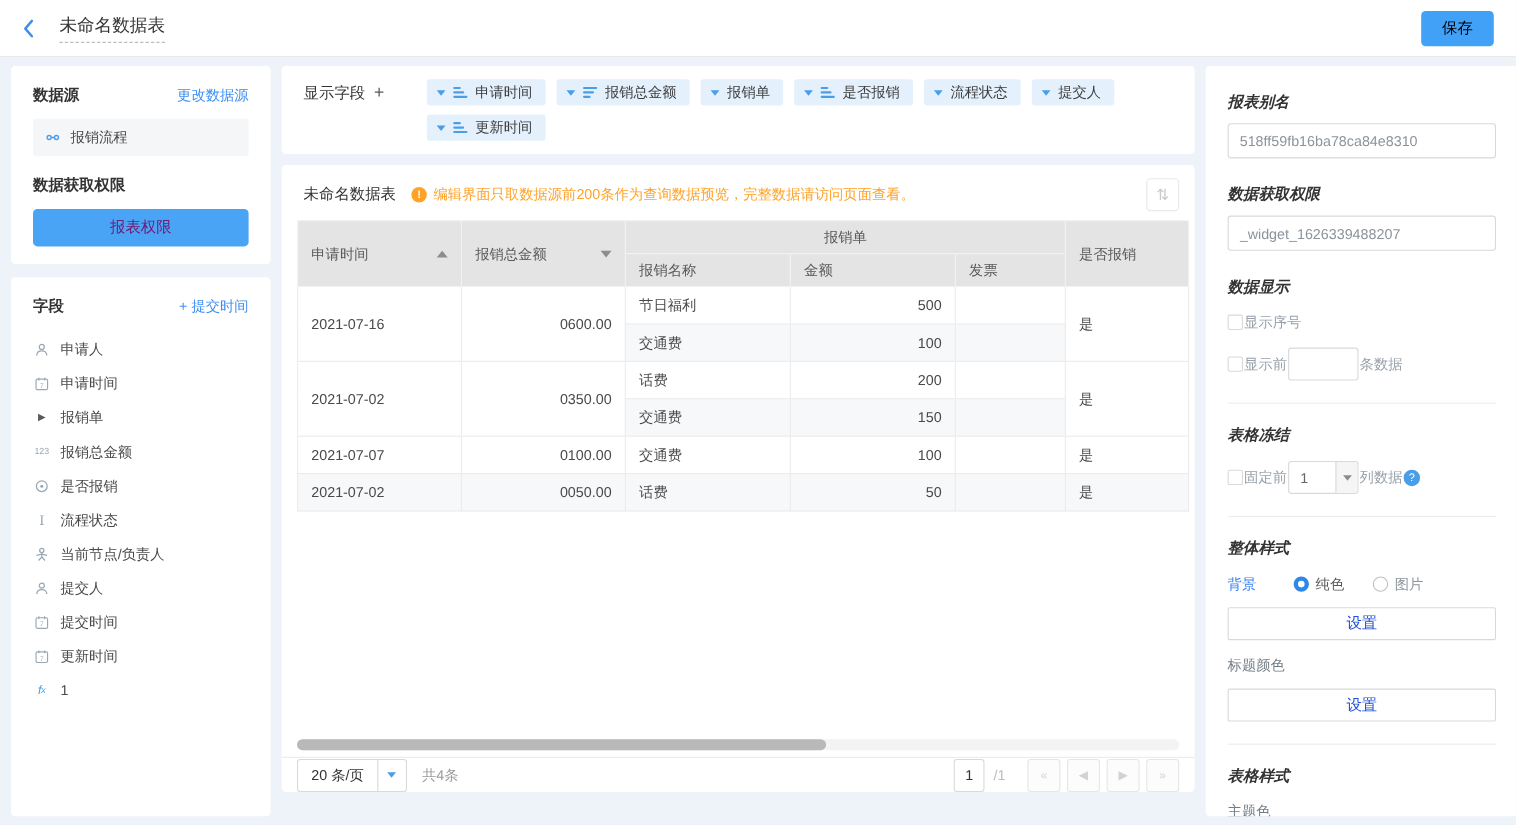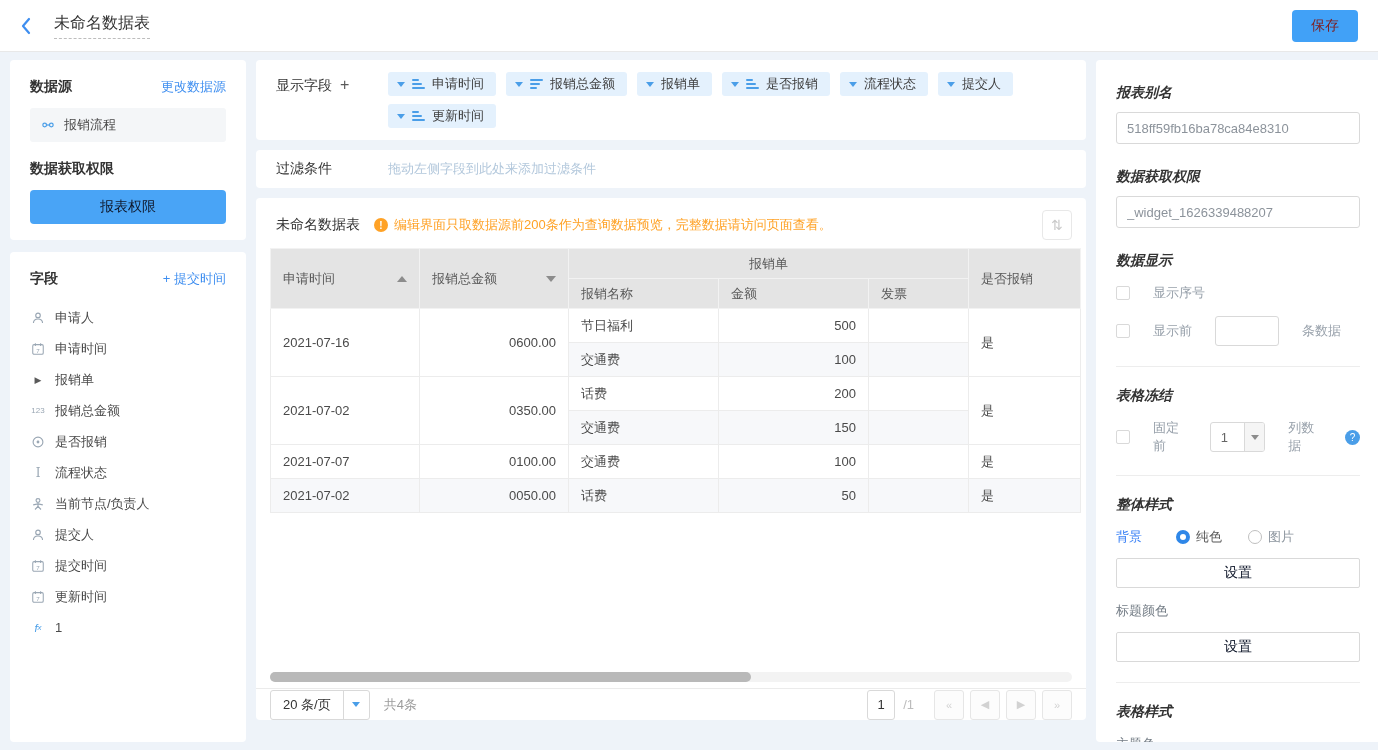--- a/index.html
+++ b/index.html
@@ -3,35 +3,35 @@
 <meta charset="utf-8">
 <style>
   * { margin:0; padding:0; box-sizing:border-box; }
   html,body { width:1378px; height:750px; overflow:hidden;
     font-family:"Liberation Sans","DejaVu Sans",sans-serif;
     background:#eef3f9; color:#333; }
   .topbar { height:52px; background:#fff; border-bottom:1px solid #e8e8e8;
     display:flex; align-items:center; padding:0 20px; }
   .back-btn { width:20px; height:20px; display:flex; align-items:center; cursor:pointer; margin-right:14px;}
   .page-title { font-size:16px; color:#333; border-bottom:1px dashed #bdbdbd; padding-bottom:4px; }
-  .save-btn { margin-left:auto; width:66px; height:32px; background:#41a1f7; color:#7f1d1d;
+  .save-btn { margin-left:auto; width:66px; height:32px; background:#41a1f7; color:#000000;
     border:none; border-radius:4px; font-size:14px; cursor:pointer; }
   .content { display:flex; gap:10px; padding:8px 0 0 10px; height:690px; }
   .card { background:#fff; border-radius:4px; }
   
   .left-col { width:236px; display:flex; flex-direction:column; gap:12px; flex:none;}
   .ds-card { padding:18px 20px 16px; }
   .row-between { display:flex; align-items:center; justify-content:space-between; }
   .sec-title { font-size:14px; font-weight:bold; color:#333; }
   .link { font-size:13px; color:#3e8ef0; cursor:pointer; }
   .ds-item { margin-top:12px; height:34px; background:#f4f6f8; border-radius:3px;
     display:flex; align-items:center; padding:0 10px; gap:8px; font-size:13px; color:#4a4a4a; }
   .perm-title { margin-top:18px; }
   .perm-btn { margin-top:12px; width:100%; height:34px; background:#49a4f6; border:none;
-    border-radius:4px; color:#0f172a; font-size:14px; cursor:pointer; }
+    border-radius:4px; color:#701a75; font-size:14px; cursor:pointer; }
   .fields-card { flex:1; padding:18px 20px; overflow:hidden; }
   .field-list { margin-top:14px; }
   .field-item { display:flex; align-items:center; gap:9px; height:31px; font-size:13px;
     color:#4a4a4a; cursor:grab; }
   .f-ico { width:16px; height:16px; display:flex; align-items:center; justify-content:center;
     color:#9aa7b4; font-size:11px; flex:none; }
   .f-ico.num123 { font-size:8px; letter-spacing:0; }
   .f-ico.serifI { font-family:"DejaVu Serif",serif; font-size:12px; }
   .f-ico.fx { color:#4a9ee8; font-style:italic; font-size:11px; }
   .f-ico.fx sub { font-size:8px; }
@@ -89,40 +89,40 @@
   .nav-btn { width:30px; height:30px; border:1px solid #e6e6e6; border-radius:3px; background:#fcfcfc;
     color:#d2d2d2; font-size:11px; display:flex; align-items:center; justify-content:center; cursor:default; }
   
   .right-col { flex:1; }
   .settings-card { height:100%; padding:24px 18px 0 20px; overflow:hidden; border-radius:4px 0 0 4px; }
   .set-h { font-size:14px; font-weight:bold; color:#333;font-style:italic; }
   .inp { width:100%; height:32px; border:1px solid #d9d9d9; border-radius:3px; padding:0 10px;
     font-size:13px; color:#8c939b; margin-top:10px; background:#fff; font-family:inherit;}
   .sec { margin-top:24px; }
   .sec.divided { border-top:1px solid #ededed; padding-top:20px; margin-top:20px; }
-  .cb-row { display:flex; align-items:center; gap:23px; margin-top:14px; font-size:13px; color:#98a1ab; }
+  .cb-row { display:flex; align-items:center; gap:1px; margin-top:14px; font-size:13px; color:#98a1ab; }
   .cb { width:14px; height:14px; border:1px solid #d9d9d9; border-radius:2px; background:#fff; flex:none; cursor:pointer;}
   .mini-inp { width:64px; height:30px; border:1px solid #d9d9d9; border-radius:3px; background:#fff; }
   .mini-sel { width:64px; height:30px; border:1px solid #d9d9d9; border-radius:3px; display:flex;
     align-items:stretch; overflow:hidden; cursor:pointer; background:#fff;}
   .mini-sel .v { flex:1; display:flex; align-items:center; padding-left:10px; font-size:13px; color:#666; }
   .mini-sel .a { width:20px; background:#f5f5f5; border-left:1px solid #d9d9d9; display:flex;
     align-items:center; justify-content:center; }
   .mini-sel .a .caret { border-top-color:#8c8c8c; }
   .help { width:15px; height:15px; border-radius:50%; background:#4a9ee8; color:#fff; font-size:10px;
     display:flex; align-items:center; justify-content:center; cursor:pointer; flex:none;}
   .radio-row { display:flex; align-items:center; margin-top:14px; font-size:13px; }
   .radio-row .cap { color:#3b82f6; width:60px; }
   .radio { width:14px; height:14px; border-radius:50%; border:1px solid #bfbfbf; margin-right:6px;
     flex:none; cursor:pointer; background:#fff;}
   .radio.on { border:4px solid #2f87e8; }
   .radio-lbl { color:#595959; margin-right:26px; }
   .radio-lbl.off { color:#8c959e; }
   .set-btn { width:100%; height:30px; border:1px solid #d9d9d9; border-radius:2px; background:#fff;
-    font-size:14px; color:#0f172a; margin-top:12px; cursor:pointer; font-family:inherit;}
+    font-size:14px; color:#1d4ed8; margin-top:12px; cursor:pointer; font-family:inherit;}
   .sub-lbl { font-size:13px; color:#737c85; margin-top:14px; }
 </style>
 </head>
 <body>
 
 <div class="topbar">
   <span class="back-btn">
     <svg width="11" height="18" viewBox="0 0 11 18">
         <path d="M9 2 L3 9 L9 16" stroke="#3e8ef0" stroke-width="2.2" fill="none" stroke-linecap="round" stroke-linejoin="round"></path>
       </svg>
@@ -295,24 +295,20 @@
             <span class="sortbars">
               <i style="width: 7px;"></i>
               <i style="width: 10px;"></i>
               <i style="width: 13px;"></i>
             </span>
             <span>更新时间</span>
           </span>
         </div>
     </div>
 
-    <div class="card filter-card">
-      <span class="filter-label">过滤条件</span>
-      <span class="filter-ph">拖动左侧字段到此处来添加过滤条件</span>
-    </div>
 
     <div class="card preview-card">
       <div class="pv-title-row">
         <span class="pv-title">未命名数据表</span>
         <span class="warn">
           <span class="warn-ico">!</span>
           <span>编辑界面只取数据源前200条作为查询数据预览，完整数据请访问页面查看。</span>
         </span>
         <span class="sort-btn">⇅</span>
       </div>

